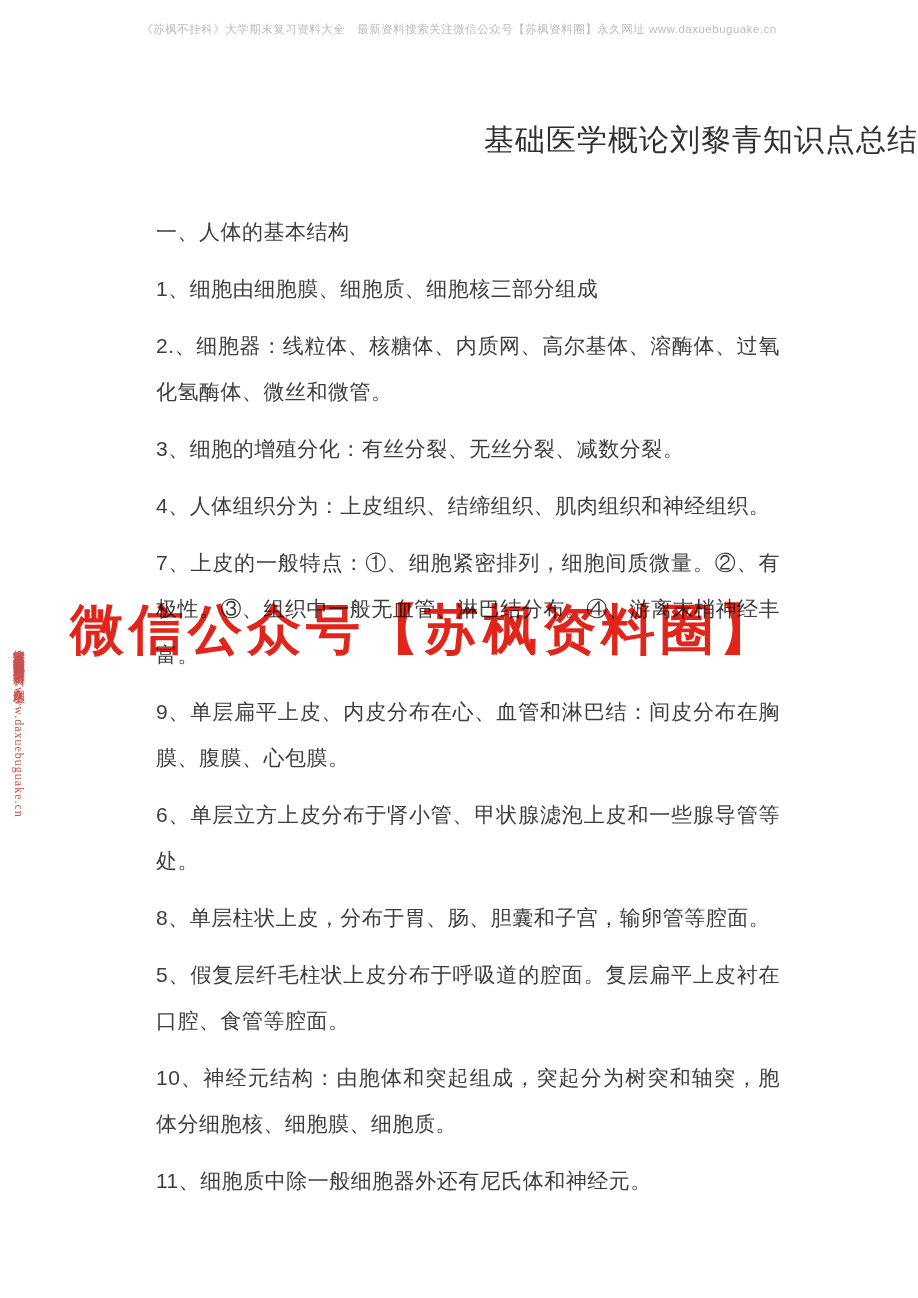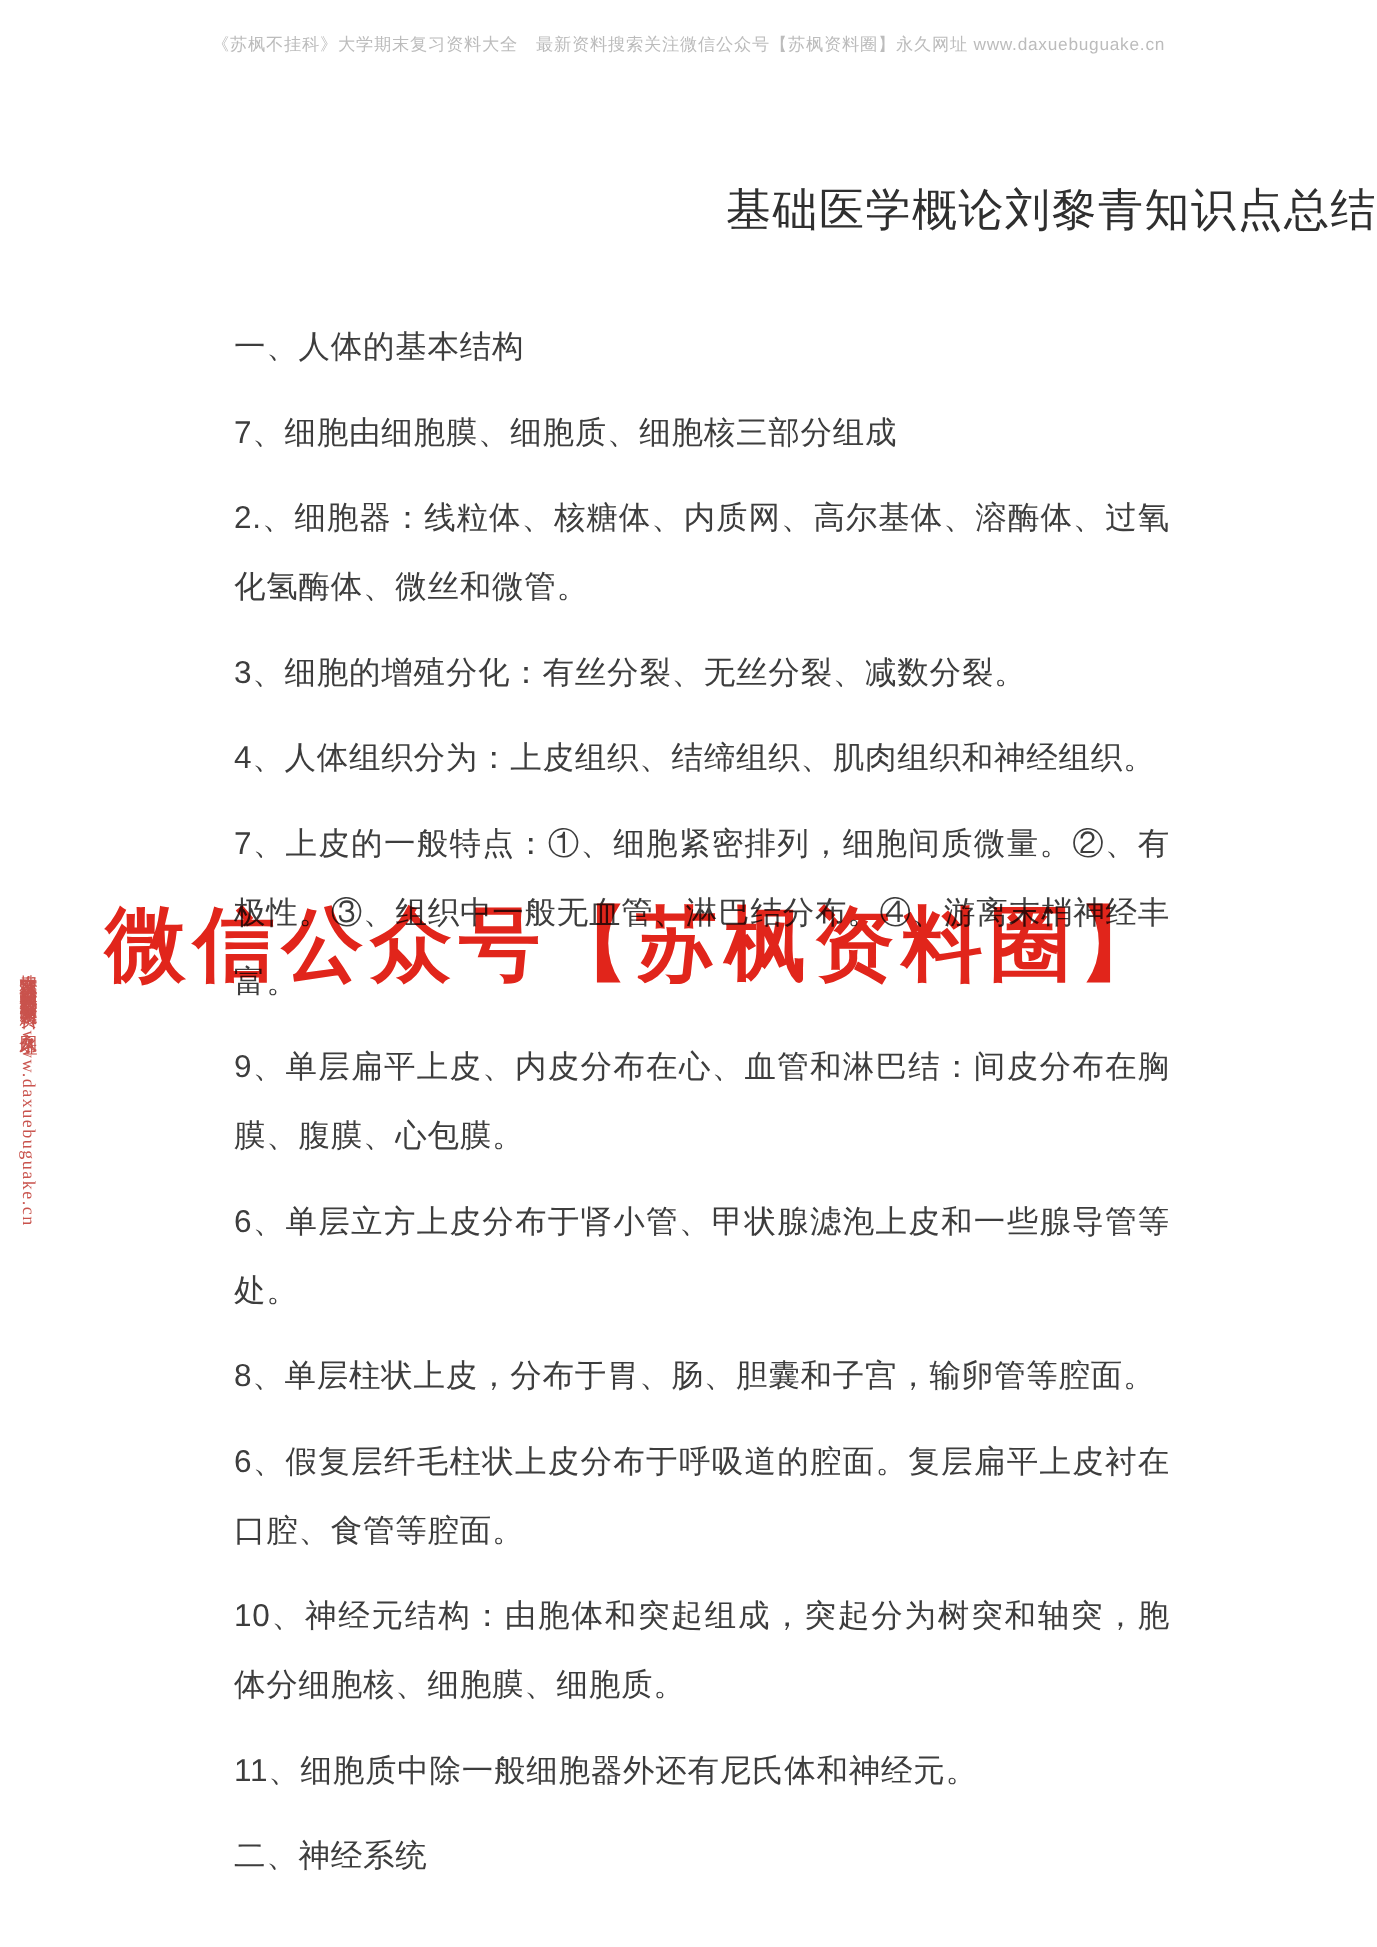--- a/index.html
+++ b/index.html
@@ -74,31 +74,30 @@
 <body>
 
 <div class="page">
 
   <div class="header-note">《苏枫不挂科》大学期末复习资料大全　最新资料搜索关注微信公众号【苏枫资料圈】永久网址 www.daxuebuguake.cn</div>
 
   <h1 class="doc-title">基础医学概论刘黎青知识点总结</h1>
 
   <div class="doc-body">
       <p class="para">一、人体的基本结构</p>
-      <p class="para">7、细胞由细胞膜、细胞质、细胞核三部分组成</p>
+      <p class="para">1、细胞由细胞膜、细胞质、细胞核三部分组成</p>
       <p class="para">2.、细胞器：线粒体、核糖体、内质网、高尔基体、溶酶体、过氧化氢酶体、微丝和微管。</p>
       <p class="para">3、细胞的增殖分化：有丝分裂、无丝分裂、减数分裂。</p>
       <p class="para">4、人体组织分为：上皮组织、结缔组织、肌肉组织和神经组织。</p>
       <p class="para">7、上皮的一般特点：①、细胞紧密排列，细胞间质微量。②、有极性。③、组织中一般无血管、淋巴结分布。④、游离末梢神经丰富。</p>
       <p class="para">9、单层扁平上皮、内皮分布在心、血管和淋巴结：间皮分布在胸膜、腹膜、心包膜。</p>
       <p class="para">6、单层立方上皮分布于肾小管、甲状腺滤泡上皮和一些腺导管等处。</p>
       <p class="para">8、单层柱状上皮，分布于胃、肠、胆囊和子宫，输卵管等腔面。</p>
-      <p class="para">6、假复层纤毛柱状上皮分布于呼吸道的腔面。复层扁平上皮衬在口腔、食管等腔面。</p>
+      <p class="para">5、假复层纤毛柱状上皮分布于呼吸道的腔面。复层扁平上皮衬在口腔、食管等腔面。</p>
       <p class="para">10、神经元结构：由胞体和突起组成，突起分为树突和轴突，胞体分细胞核、细胞膜、细胞质。</p>
       <p class="para">11、细胞质中除一般细胞器外还有尼氏体和神经元。</p>
-      <p class="para">二、神经系统</p>
     </div>
 
   <div class="wm-horizontal">微信公众号【苏枫资料圈】</div>
 
   <div class="wm-vertical">搜索关注微信公众号【苏枫资料圈】获取最新大学复习资料，永久网址 www.daxuebuguake.cn</div>
 
 </div>
 
 </body></html>

